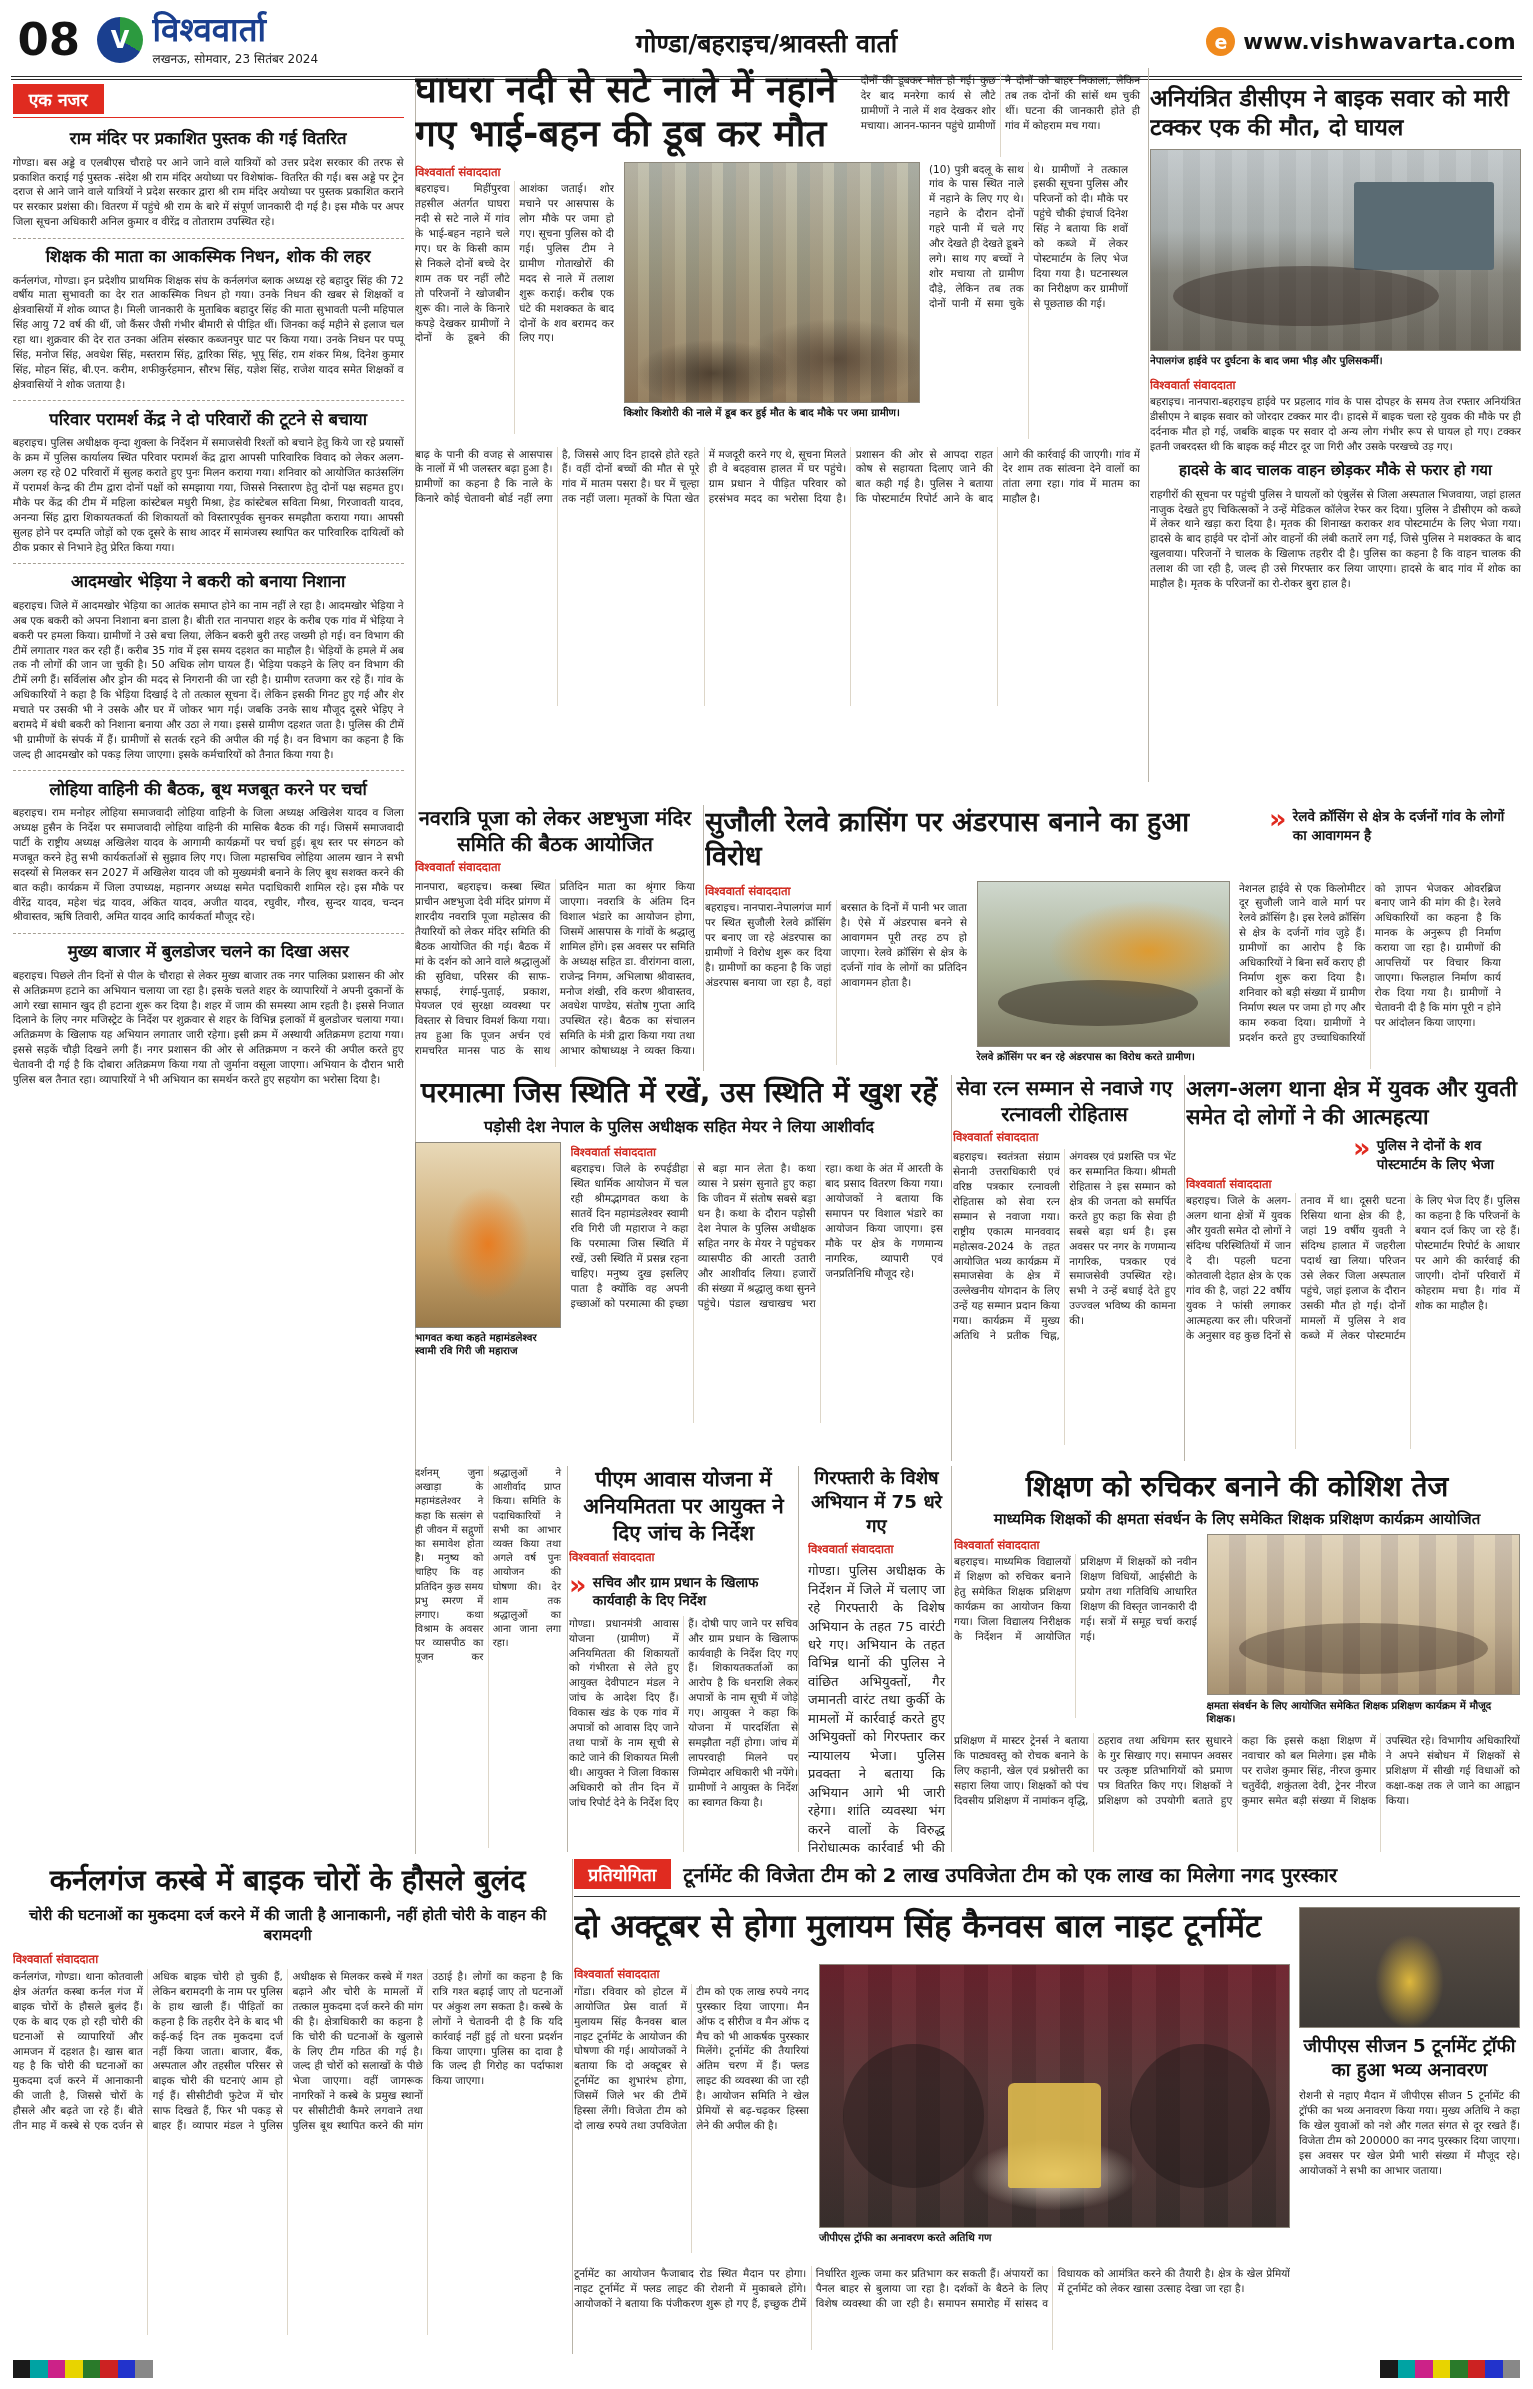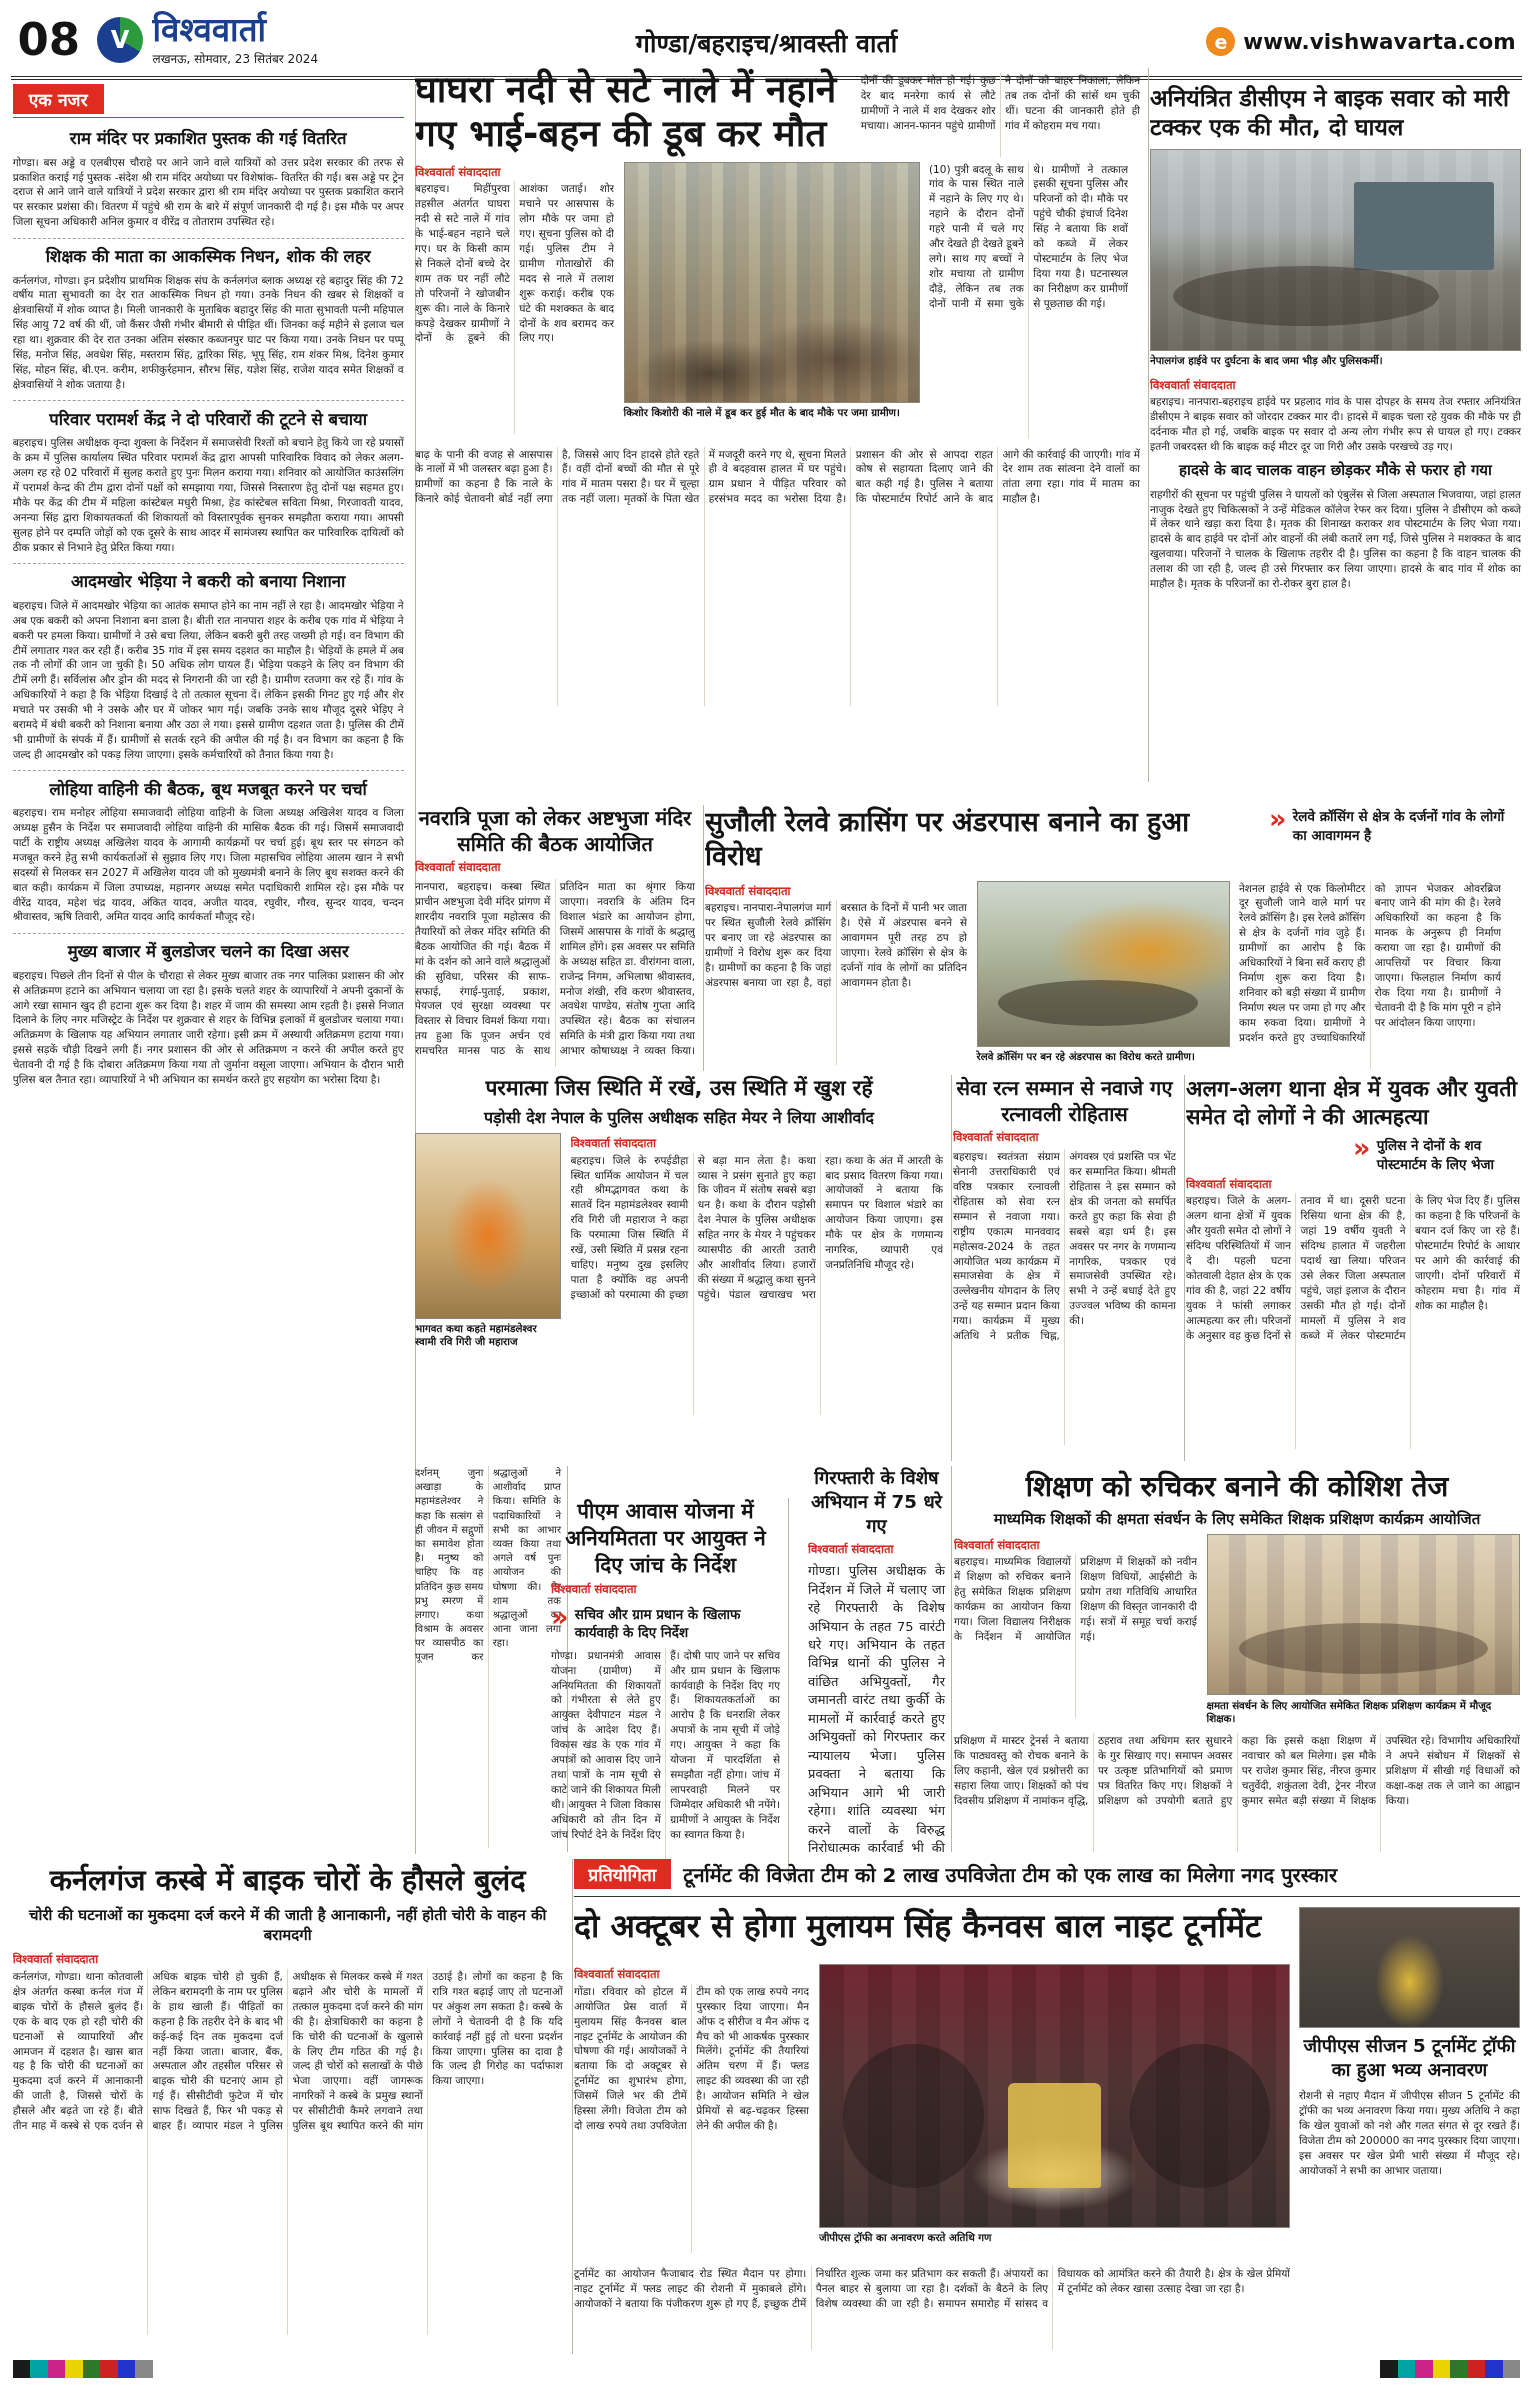--- a/index.html
+++ b/index.html
@@ -79,38 +79,38 @@
   #sujauli{position:absolute;left:705px;top:805px;width:816px;height:266px;overflow:hidden;}
   .suj-head{display:flex;gap:17px;align-items:flex-start;}
   .suj-h{width:547px;font-size:27px;font-weight:bold;line-height:1.25;flex:0 0 auto;}
   .suj-quote{flex:1;display:flex;gap:6.4px;}
   .suj-mid{display:flex;gap:9.5px;margin-top:8px;}
   .suj-col{width:262px;height:188px;flex:0 0 auto;overflow:hidden;}
   .suj-fig{width:253px;flex:0 0 auto;}
   .suj-photo{height:164px;}
   
   #parmatma{position:absolute;left:415px;top:1075px;width:528px;height:386px;padding-right:8px;border-right:0.8px solid #b9b4a8;overflow:hidden;}
-  .par-h{font-size:21px;font-weight:bold;text-align:center;line-height:1.25;}
+  .par-h{font-size:28px;font-weight:bold;text-align:center;line-height:1.25;}
   .par-sub{font-size:16px;font-weight:bold;text-align:center;margin:4.8px 0;}
   .par-mid{display:flex;gap:9.5px;margin-top:3.2px;}
   .par-fig{width:146px;flex:0 0 auto;}
   .par-photo{height:184px;}
   .par-text{flex:1;height:283px;overflow:hidden;}
   #seva{position:absolute;left:953px;top:1075px;width:223px;height:386px;padding-right:8px;border-right:0.8px solid #b9b4a8;overflow:hidden;}
   .seva-h{font-size:20px;font-weight:bold;text-align:center;line-height:1.3;}
   .seva-body{margin-top:4.8px;height:296px;overflow:hidden;}
   #atma{position:absolute;left:1186px;top:1075px;width:334px;height:386px;overflow:hidden;}
   .atma-h{font-size:21.5px;font-weight:bold;line-height:1.3;}
   .atma-top{display:flex;justify-content:flex-end;margin:3.2px 0;}
   .atma-quote{width:167px;display:flex;gap:6.4px;}
   .atma-body{height:256px;overflow:hidden;}
   
   #parcont{position:absolute;left:415px;top:1466px;width:146px;height:386px;padding-right:6.4px;border-right:0.8px solid #b9b4a8;overflow:hidden;}
   #parcont .body{font-size:10px;}
-  #pmawas{position:absolute;left:551px;top:1466px;width:229px;height:386px;padding-right:8px;border-right:0.8px solid #b9b4a8;overflow:hidden;margin-top:32px;}
+  #pmawas{position:absolute;left:569px;top:1466px;width:229px;height:386px;border-right:0.8px solid #b9b4a8;overflow:hidden;}
   .pm-h{font-size:20.7px;font-weight:bold;text-align:center;line-height:1.3;}
   .pm-cross{display:flex;gap:6.4px;margin:6.4px 0;}
   .pm-body{height:239px;overflow:hidden;}
   #girf{position:absolute;left:808px;top:1466px;width:137px;height:386px;padding-right:6.4px;border-right:0.8px solid #b9b4a8;overflow:hidden;}
   .girf-h{font-size:18.3px;font-weight:bold;text-align:center;line-height:1.32;}
   .girf-body{margin-top:6.4px;font-size:13px;}
   #shikshan{position:absolute;left:954px;top:1466px;width:566px;height:386px;overflow:hidden;}
   .shk-h{font-size:28px;font-weight:bold;text-align:center;}
   .shk-sub{font-size:15px;font-weight:bold;text-align:center;margin:4px 0 6.4px;}
   .shk-mid{display:flex;gap:9.5px;}

